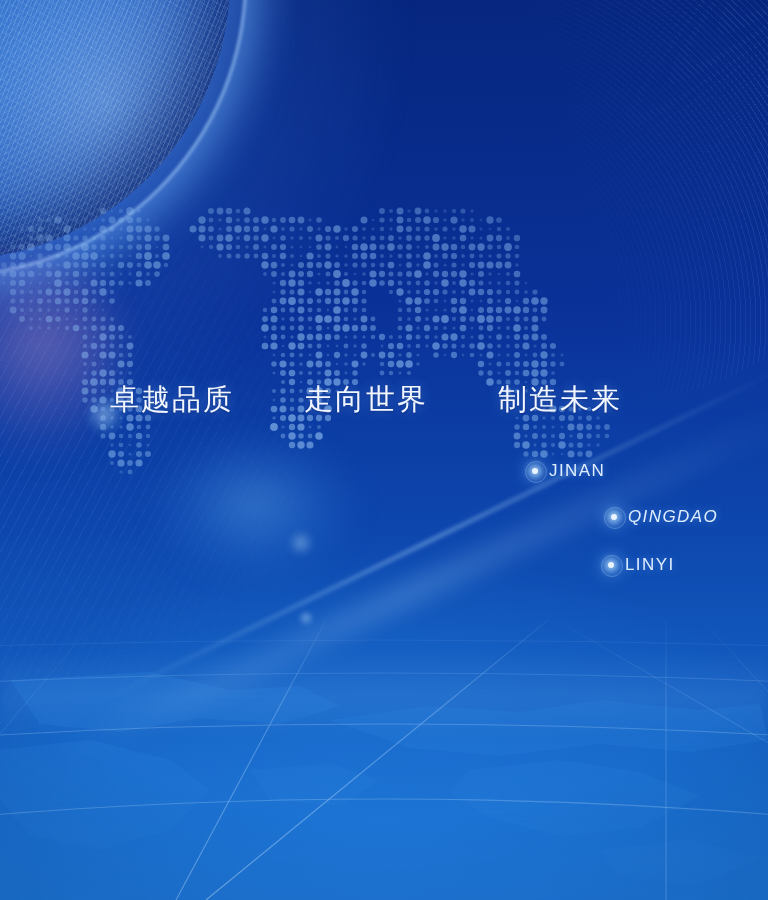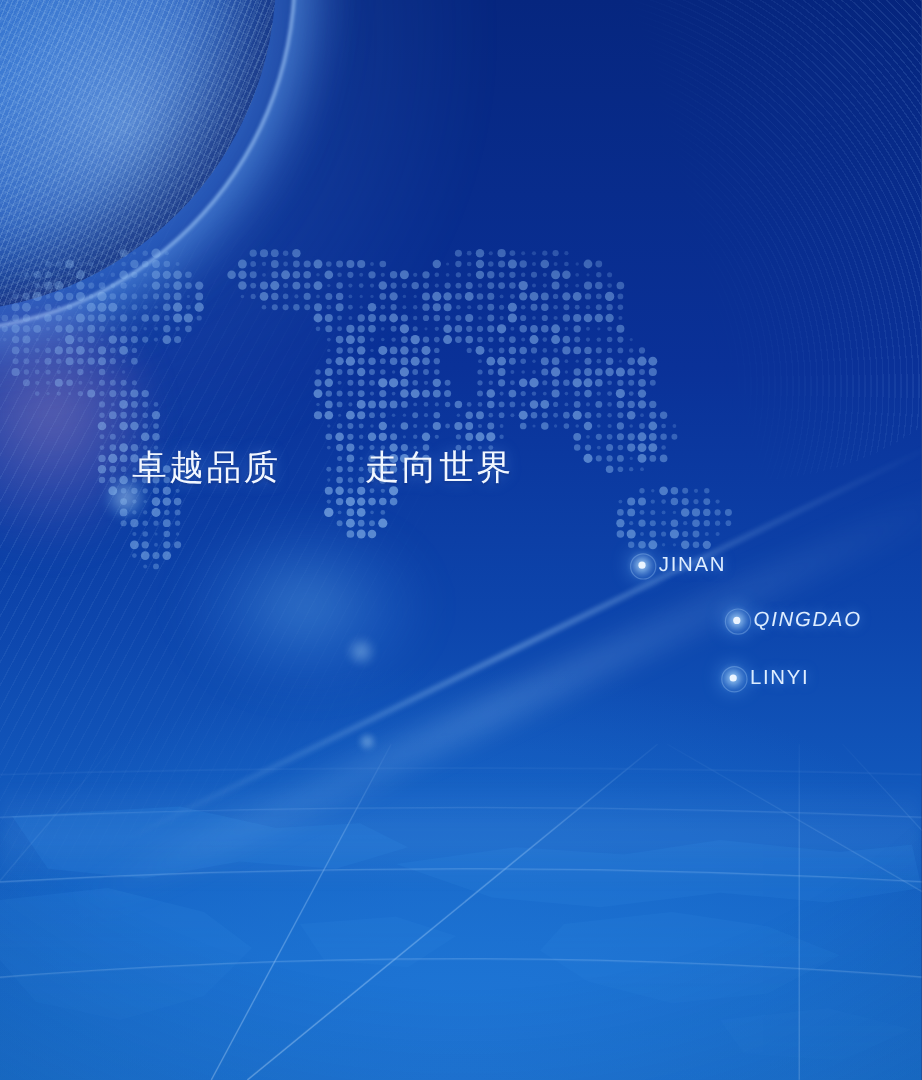--- a/index.html
+++ b/index.html
@@ -111,21 +111,21 @@
   
   #content{position:absolute;left:0;top:0;width:768px;height:900px;}
   #headline{
     position:absolute;left:52px;top:268px;width:680px;
     font-family:"DejaVu Serif","Liberation Serif",serif;
     font-size:53px;font-weight:700;color:#ffffff;letter-spacing:1px;
     white-space:nowrap;line-height:1.12;
     text-shadow:0 0 18px rgba(120,180,255,.55), 0 2px 5px rgba(4,22,80,.55);
   }
   #subhead{
-    position:absolute;left:110px;top:370px;width:620px;
+    position:absolute;left:110px;top:380px;width:620px;
     display:flex;gap:70px;
     font-family:"DejaVu Serif","Liberation Serif",serif;
     font-size:29px;font-weight:400;color:#f2f7ff;letter-spacing:2px;
     white-space:nowrap;
     text-shadow:0 0 12px rgba(120,180,255,.45), 0 1px 3px rgba(4,22,80,.45);
   }
   .sub-item{}
 
   
   .city{position:absolute;display:flex;align-items:center;gap:11px;}
@@ -1221,20 +1221,21 @@
     <div id="streak-main"></div>
     <div id="vignette"></div>
   </div>
 
   <div id="content">
 
 
     <div id="subhead">
       <span class="sub-item">卓越品质</span>
       <span class="sub-item">走向世界</span>
+      <span class="sub-item">制造未来</span>
     </div>
 
     <div class="city" id="city-jinan">
       <span class="city-dot"></span>
       <span class="city-label">JINAN</span>
     </div>
 
     <div class="city" id="city-qingdao">
       <span class="city-dot"></span>
       <span class="city-label">QINGDAO</span>

